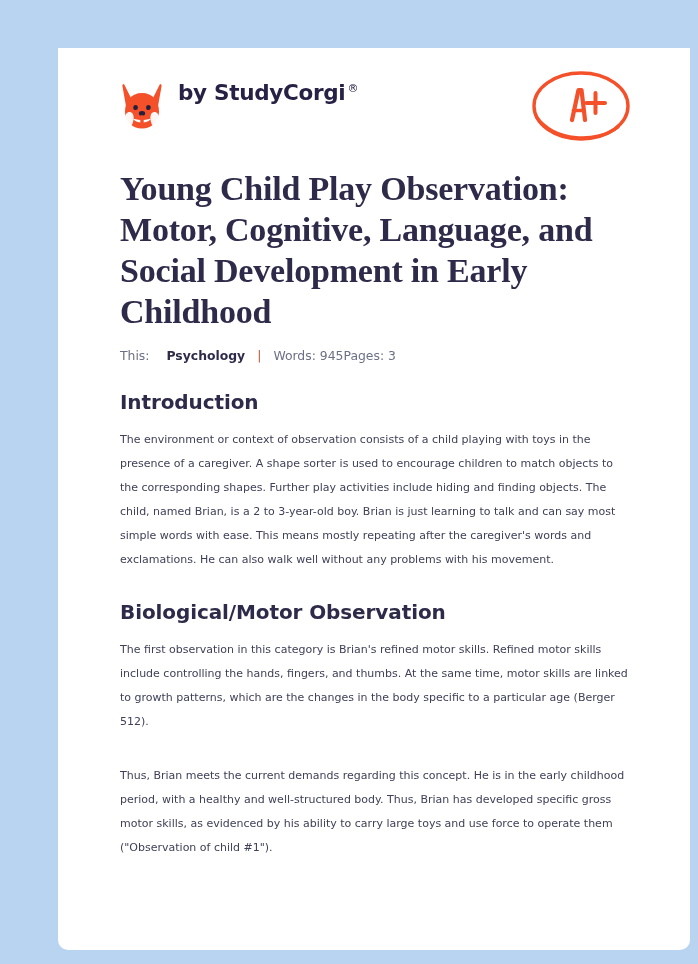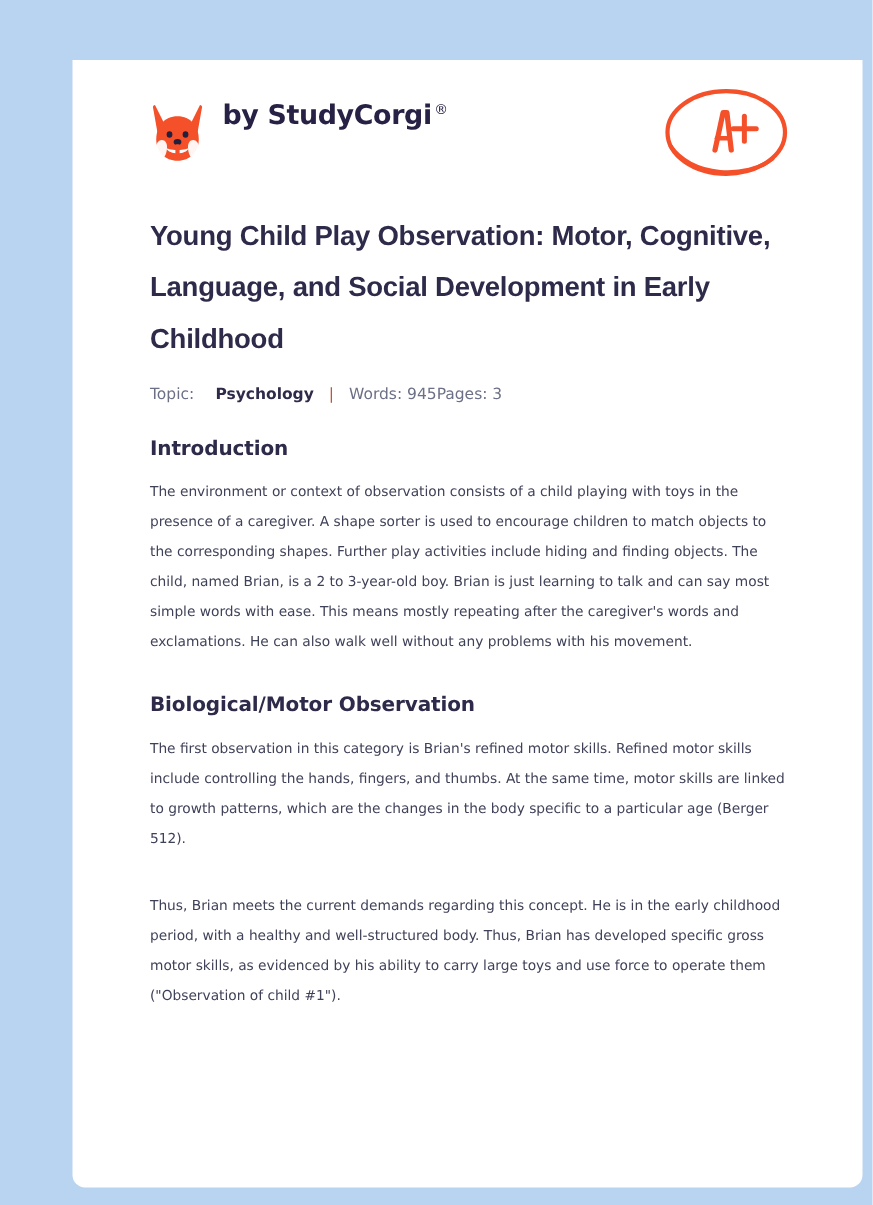--- a/index.html
+++ b/index.html
@@ -66,22 +66,22 @@
   .grade-badge {
     width: 106px;
     height: 84px;
     flex: none;
     display: block;
     margin-right: -6px;
   }
   
   .doc-title {
     margin: 16px 0 0 0;
-    font-family: Liberation Sans, sans-serif;
-    font-size: 22px;
+    font-family: Liberation Serif, serif;
+    font-size: 34px;
     line-height: 41px;
     font-weight: bold;
     color: #2e2b4a;
     letter-spacing: -0.2px;
   }
   
   .doc-meta {
     margin-top: 18px;
     font-size: 12.4px;
     color: #6c7086;
@@ -98,21 +98,21 @@
     text-decoration: none;
   }
   .meta-sep {
     color: #c2562f;
     margin: 0 12px;
   }
   .meta-words { margin-right: 0; }
   
   .section-heading {
     margin: 28px 0 0 0;
-    font-size: 16px;
+    font-size: 20px;
     font-weight: bold;
     color: #2e2b4a;
     letter-spacing: -0.1px;
   }
   .body-par {
     margin: 14px 0 0 0;
     font-size: 11px;
     line-height: 24px;
     color: #3f4158;
   }
@@ -149,21 +149,21 @@
         <path d="M44 55 L50.5 25 L53.5 25 L57 55" fill="none" stroke="#f4502a" stroke-width="4.2" stroke-linecap="round" stroke-linejoin="round"></path>
         <path d="M45.5 45.5 L55.5 45.5" fill="none" stroke="#f4502a" stroke-width="3.6" stroke-linecap="round"></path>
         <path d="M67.5 28 L67.5 48" fill="none" stroke="#f4502a" stroke-width="4" stroke-linecap="round"></path>
         <path d="M58.5 38 L77 38" fill="none" stroke="#f4502a" stroke-width="4" stroke-linecap="round"></path>
       </svg>
     </div>
 
     <h1 class="doc-title">Young Child Play Observation: Motor, Cognitive, Language, and Social Development in Early Childhood</h1>
 
     <div class="doc-meta">
-      <span class="meta-label">Topic:</span>
+      <span class="meta-label">This:</span>
       <a class="meta-topic-link" href="#">Psychology</a>
       <span class="meta-sep">|</span>
       <span class="meta-words">Words: 945</span>
       <span class="meta-pages">Pages: 3</span>
     </div>
 
     <h2 class="section-heading">Introduction</h2>
     <p class="body-par">The environment or context of observation consists of a child playing with toys in the presence of a caregiver. A shape sorter is used to encourage children to match objects to the corresponding shapes. Further play activities include hiding and finding objects. The child, named Brian, is a 2 to 3-year-old boy. Brian is just learning to talk and can say most simple words with ease. This means mostly repeating after the caregiver's words and exclamations. He can also walk well without any problems with his movement.</p>
 
     <h2 class="section-heading">Biological/Motor Observation</h2>

